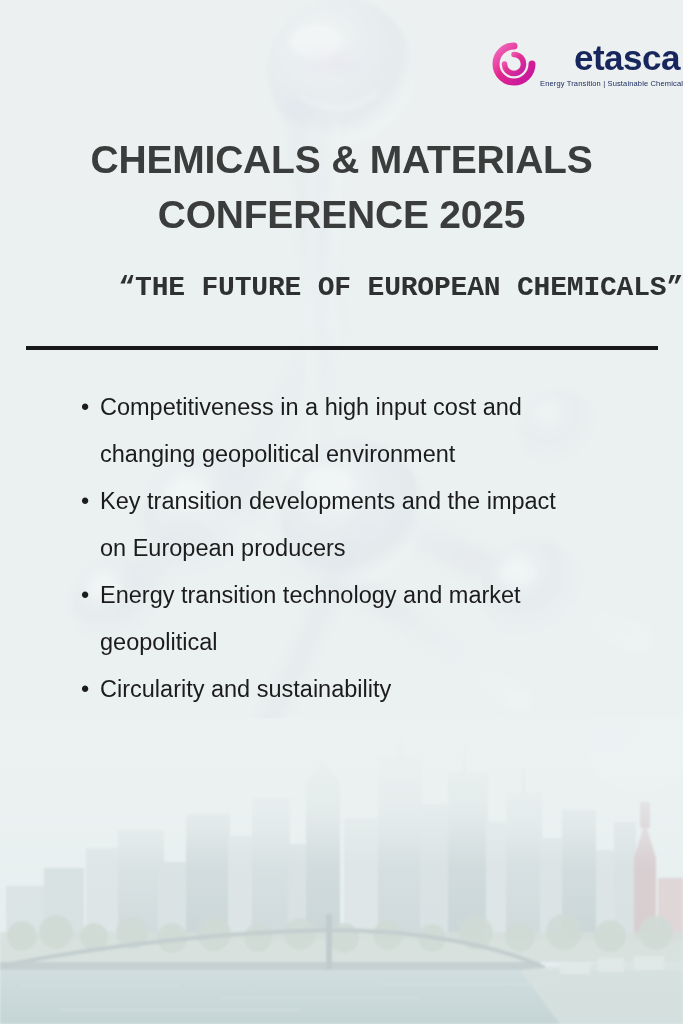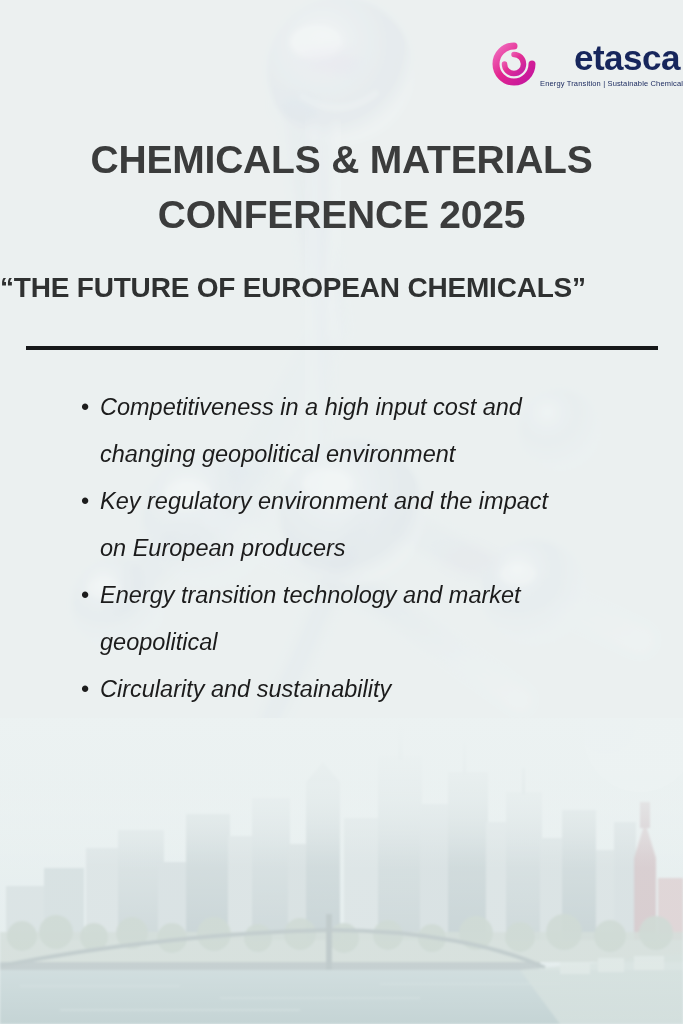--- a/index.html
+++ b/index.html
@@ -71,24 +71,25 @@
   .headline {
     position:absolute; left:0; top:132px; width:683px;
     text-align:center;
     font-size:39px; font-weight:bold; line-height:55px;
     color:#3b3c3c; letter-spacing:-0.2px;
   }
   .headline .hl-line { display:block; }
 
   .subtitle {
     position:absolute; left:0; top:272px; width:683px;
-    text-align:left;
+    text-align:right;
     font-size:28px; font-weight:bold;
     color:#2f3131; letter-spacing:-0.2px;
     white-space:nowrap;
+    font-family:Liberation Mono, monospace;
   }
 
   .divider {
     position:absolute; left:26px; top:346px;
     width:632px; height:4px; background:#16181a;
   }
 
   
   .bullets {
     position:absolute; left:78px; top:384px; width:580px;
@@ -96,21 +97,21 @@
   .bullet-item {
     position:relative;
     padding-left:22px;
     font-size:23.5px; line-height:47px;
     color:#1c1c1c;
   }
   .bullet-item .dot {
     position:absolute; left:3px; top:0;
     font-size:23.5px; line-height:47px; color:#1c1c1c;
   }
-  .bullet-item .btxt { display:block;font-style:italic; }
+  .bullet-item .btxt { display:block; }
 </style>
 </head>
 <body>
 
 <div class="poster">
 
   <div class="bg-art">
     <svg width="683" height="720" viewBox="0 0 683 720" aria-hidden="true">
       <defs>
         <radialGradient id="bub" cx="38%" cy="32%" r="68%">
@@ -352,21 +353,21 @@
     <div class="divider"></div>
 
     <ul class="bullets" style="list-style:none;">
       <li class="bullet-item">
         <span class="dot">•</span>
         <span class="btxt">Competitiveness in a high input cost and</span>
         <span class="btxt">changing geopolitical environment</span>
       </li>
       <li class="bullet-item">
         <span class="dot">•</span>
-        <span class="btxt">Key regulatory environment and the impact</span>
+        <span class="btxt">Key transition developments and the impact</span>
         <span class="btxt">on European producers</span>
       </li>
       <li class="bullet-item">
         <span class="dot">•</span>
         <span class="btxt">Energy transition technology and market</span>
         <span class="btxt">geopolitical</span>
       </li>
       <li class="bullet-item">
         <span class="dot">•</span>
         <span class="btxt">Circularity and sustainability</span>

